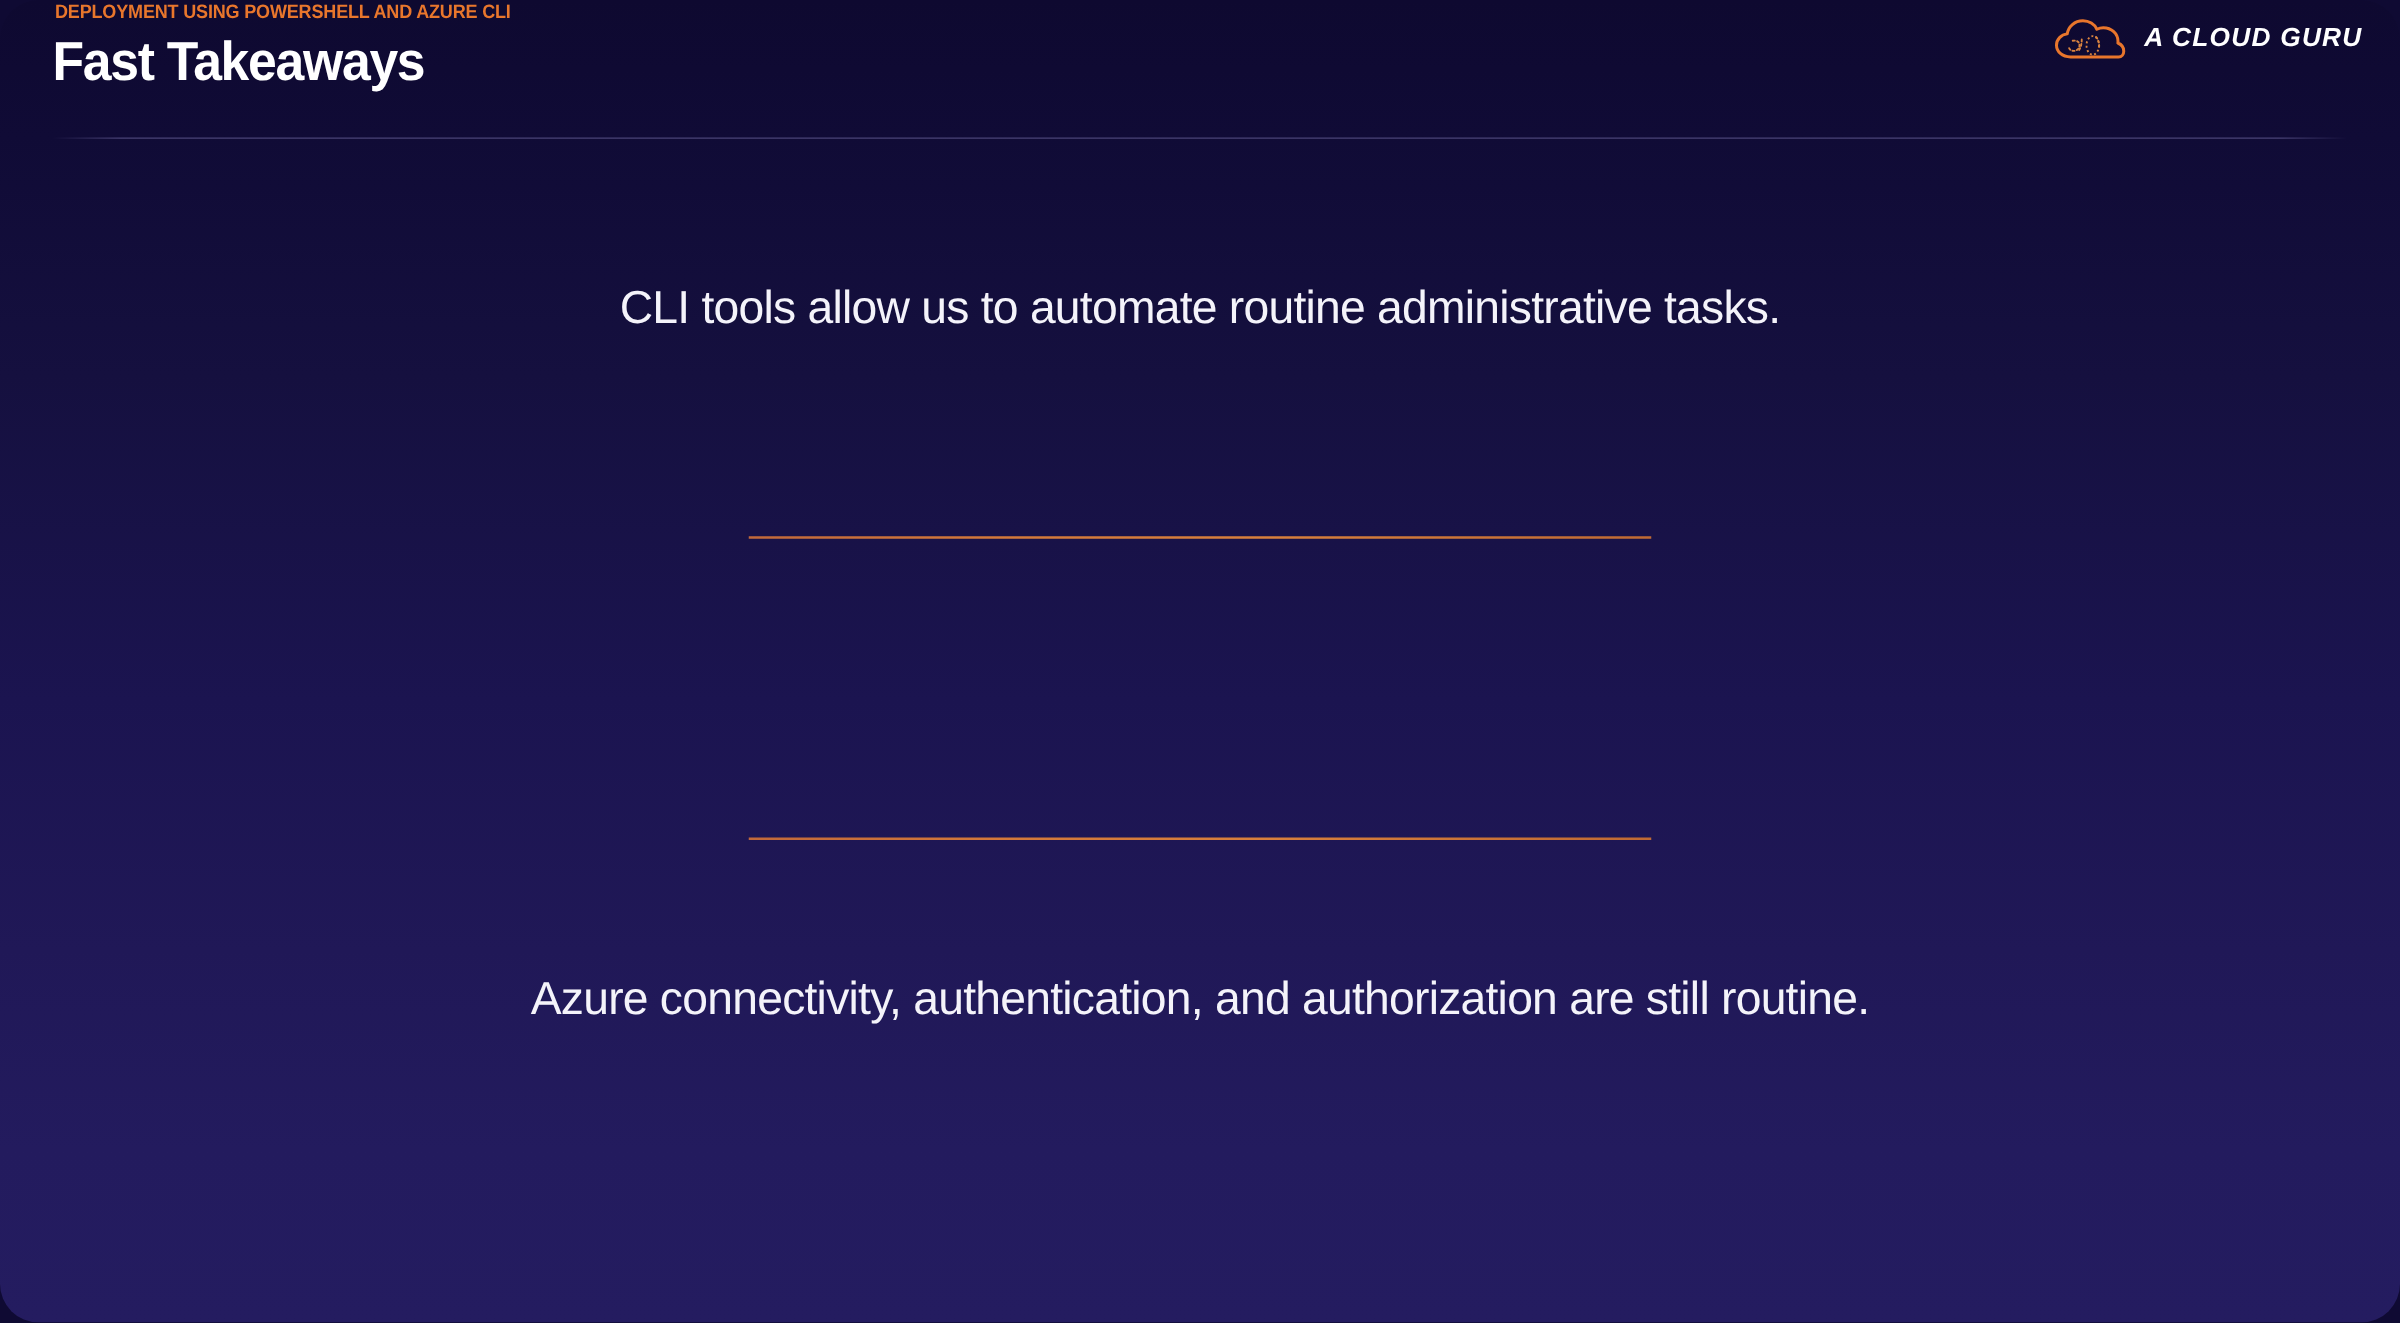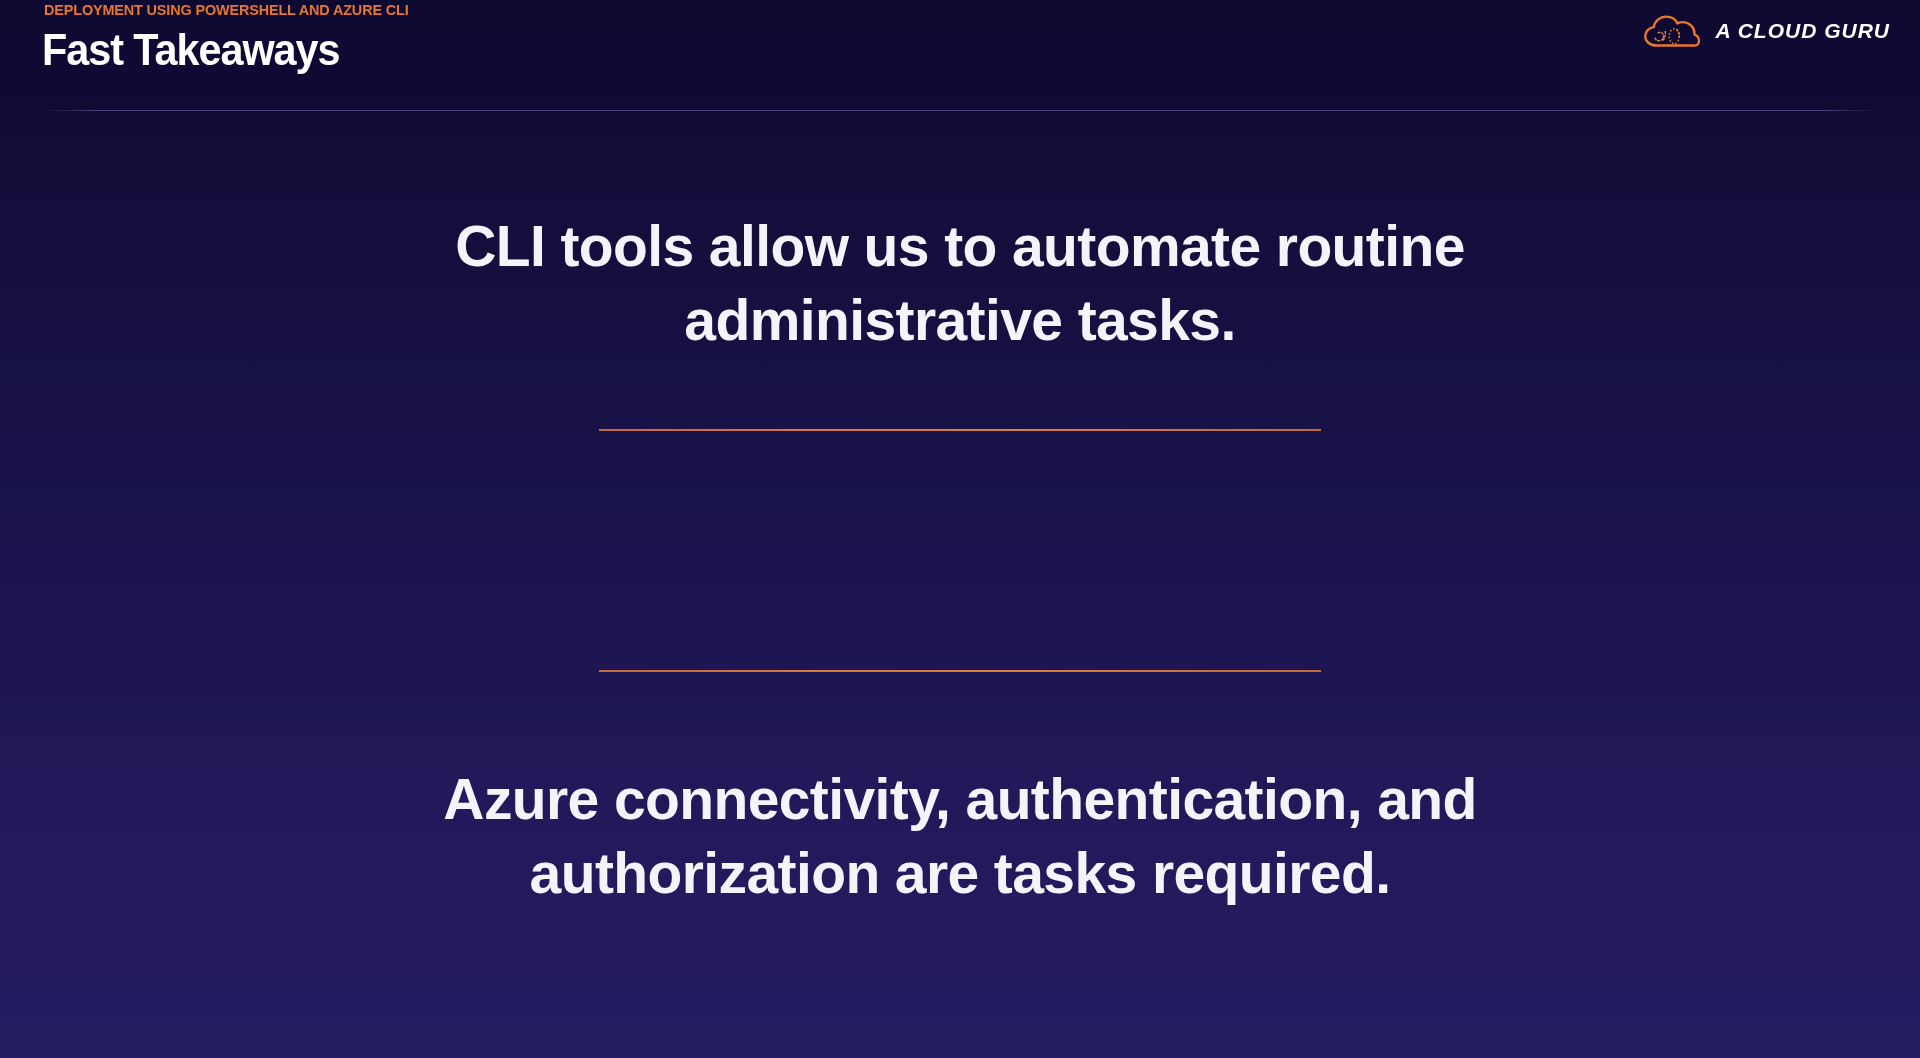--- a/index.html
+++ b/index.html
@@ -23,20 +23,21 @@
     background:
       linear-gradient(180deg,
         #0e0930 0px,
         #100b36 110px,
         #15103f 300px,
         #1b1450 560px,
         #201857 760px,
         #231b5e 920px,
         #241c60 1058px);
     overflow: hidden;
+    border-radius: 31px;
   }
 
   
   .header {
     position: absolute;
     top: 0;
     left: 0;
     width: 1920px;
     height: 110px;
   }
@@ -116,22 +117,22 @@
     height: 948px;
   }
 
   .takeaway {
     position: absolute;
     left: 50%;
     transform: translateX(-50%);
     width: 1250px;
     text-align: center;
     color: #f4f3fa;
-    font-size: 57px;
-    font-weight: 700;
+    font-size: 37px;
+    font-weight: 400;
     line-height: 74px;
     letter-spacing: -0.6px;
   }
   .takeaway.t1 { top: 99px; }
   .takeaway.t2 { top: 411px; }
   .takeaway.t3 { top: 652px; }
 
   .divider {
     position: absolute;
     left: 50%;
@@ -177,16 +178,16 @@
 
   <div class="content">
 
     <div class="takeaway t1">CLI tools allow us to automate routine administrative tasks.</div>
 
     <div class="divider d1"></div>
 
 
     <div class="divider d2"></div>
 
-    <div class="takeaway t3">Azure connectivity, authentication, and authorization are tasks required.</div>
+    <div class="takeaway t3">Azure connectivity, authentication, and authorization are still routine.</div>
 
   </div>
 </div>
 
 </body></html>

